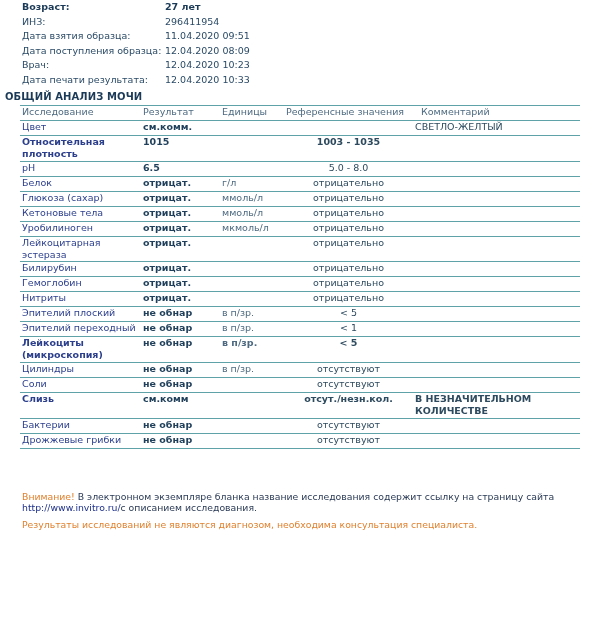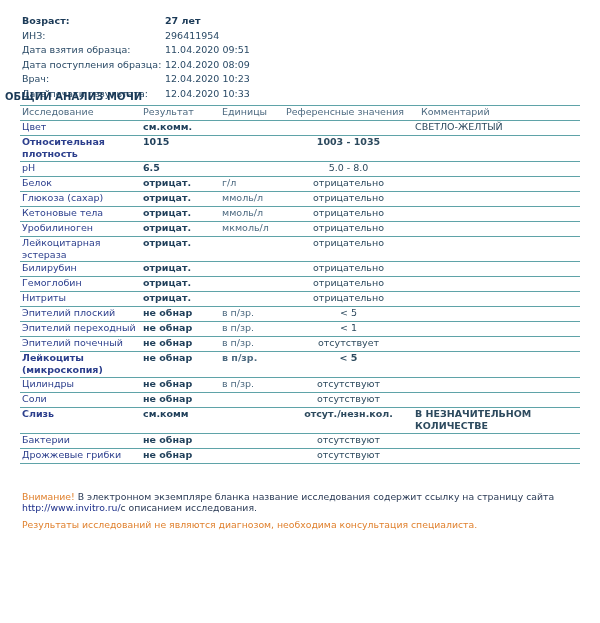--- a/index.html
+++ b/index.html
@@ -1,18 +1,18 @@
 <!DOCTYPE html>
 <html><head>
 <meta charset="utf-8">
 <style>
   html, body { margin: 0; padding: 0; background: #ffffff; }
   body { width: 600px; height: 623px; position: relative; overflow: hidden;
          font-family: "DejaVu Sans", sans-serif; font-size: 9.5px; }
-  .info { position: absolute; left: 22px; top: 14px; }
+  .info { position: absolute; left: 22px; top: 0px; }
   .info-row { display: flex; height: 14.5px; line-height: 14.5px; color: #2a4a66; }
   .info-row .lbl { width: 143px; }
   .info-row.bold { font-weight: bold; color: #1b3a57; }
   .section-title { position: absolute; left: 5px; top: 91px; font-weight: bold;
                    font-size: 10px; color: #1b3a57; letter-spacing: 0.1px; }
   table.res { position: absolute; left: 20px; top: 105px; width: 560px;
               border-collapse: collapse; table-layout: fixed; }
   table.res td { border-top: 1px solid #5fa3a8; padding: 0 2px; vertical-align: top;
                  line-height: 12px; height: 14px; }
   table.res tr:last-child td { border-bottom: 1px solid #5fa3a8; }
@@ -164,27 +164,20 @@
         <td class="ref">&lt; 5</td>
         <td class="com"></td>
       </tr>
       <tr>
         <td class="name">Эпителий переходный</td>
         <td class="val">не обнар</td>
         <td class="unit">в п/зр.</td>
         <td class="ref">&lt; 1</td>
         <td class="com"></td>
       </tr>
-      <tr>
-        <td class="name">Эпителий почечный</td>
-        <td class="val">не обнар</td>
-        <td class="unit">в п/зр.</td>
-        <td class="ref">отсутствует</td>
-        <td class="com"></td>
-      </tr>
       <tr class="tall">
         <td class="name">Лейкоциты (микроскопия)</td>
         <td class="val">не обнар</td>
         <td class="unit">в п/зр.</td>
         <td class="ref">&lt; 5</td>
         <td class="com"></td>
       </tr>
       <tr>
         <td class="name">Цилиндры</td>
         <td class="val">не обнар</td>

